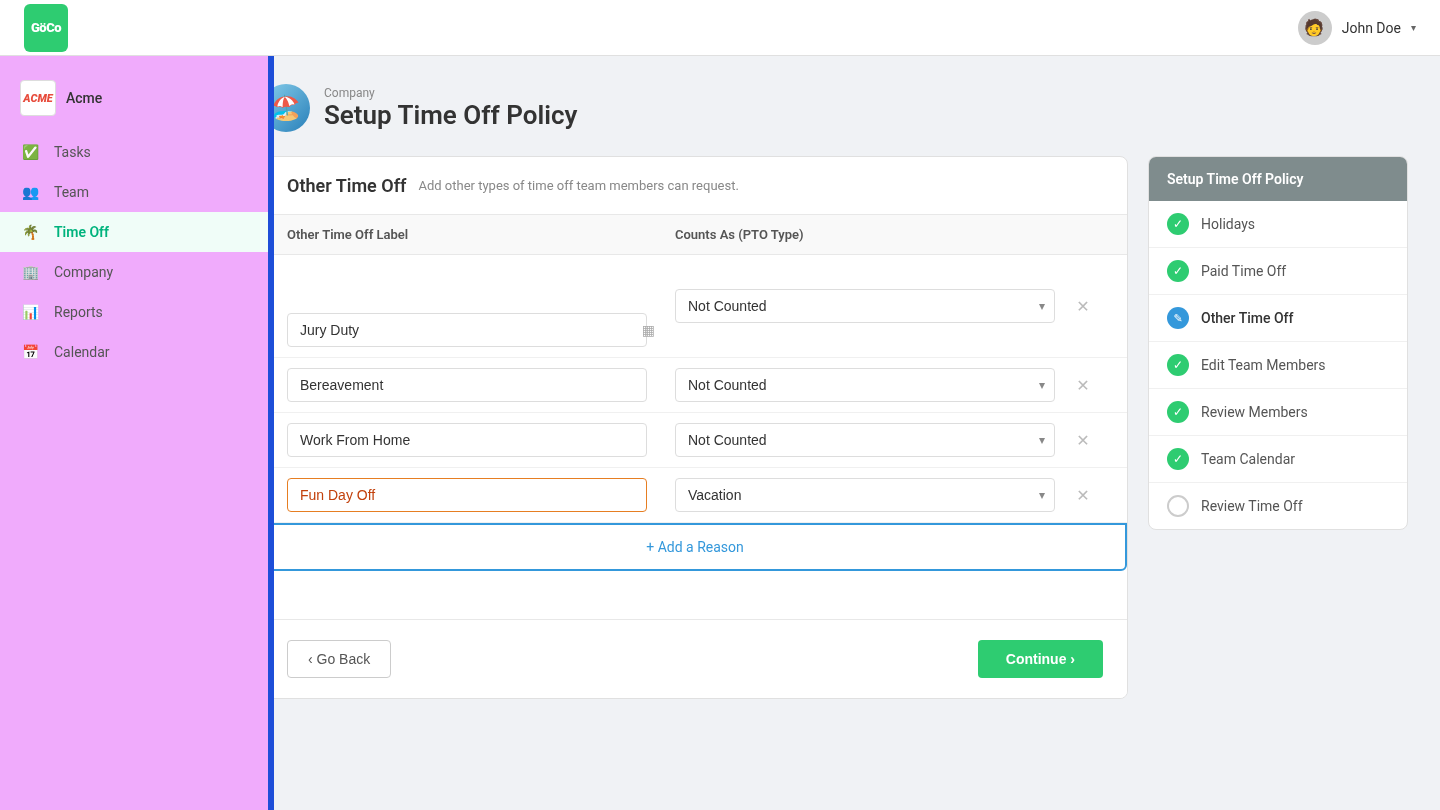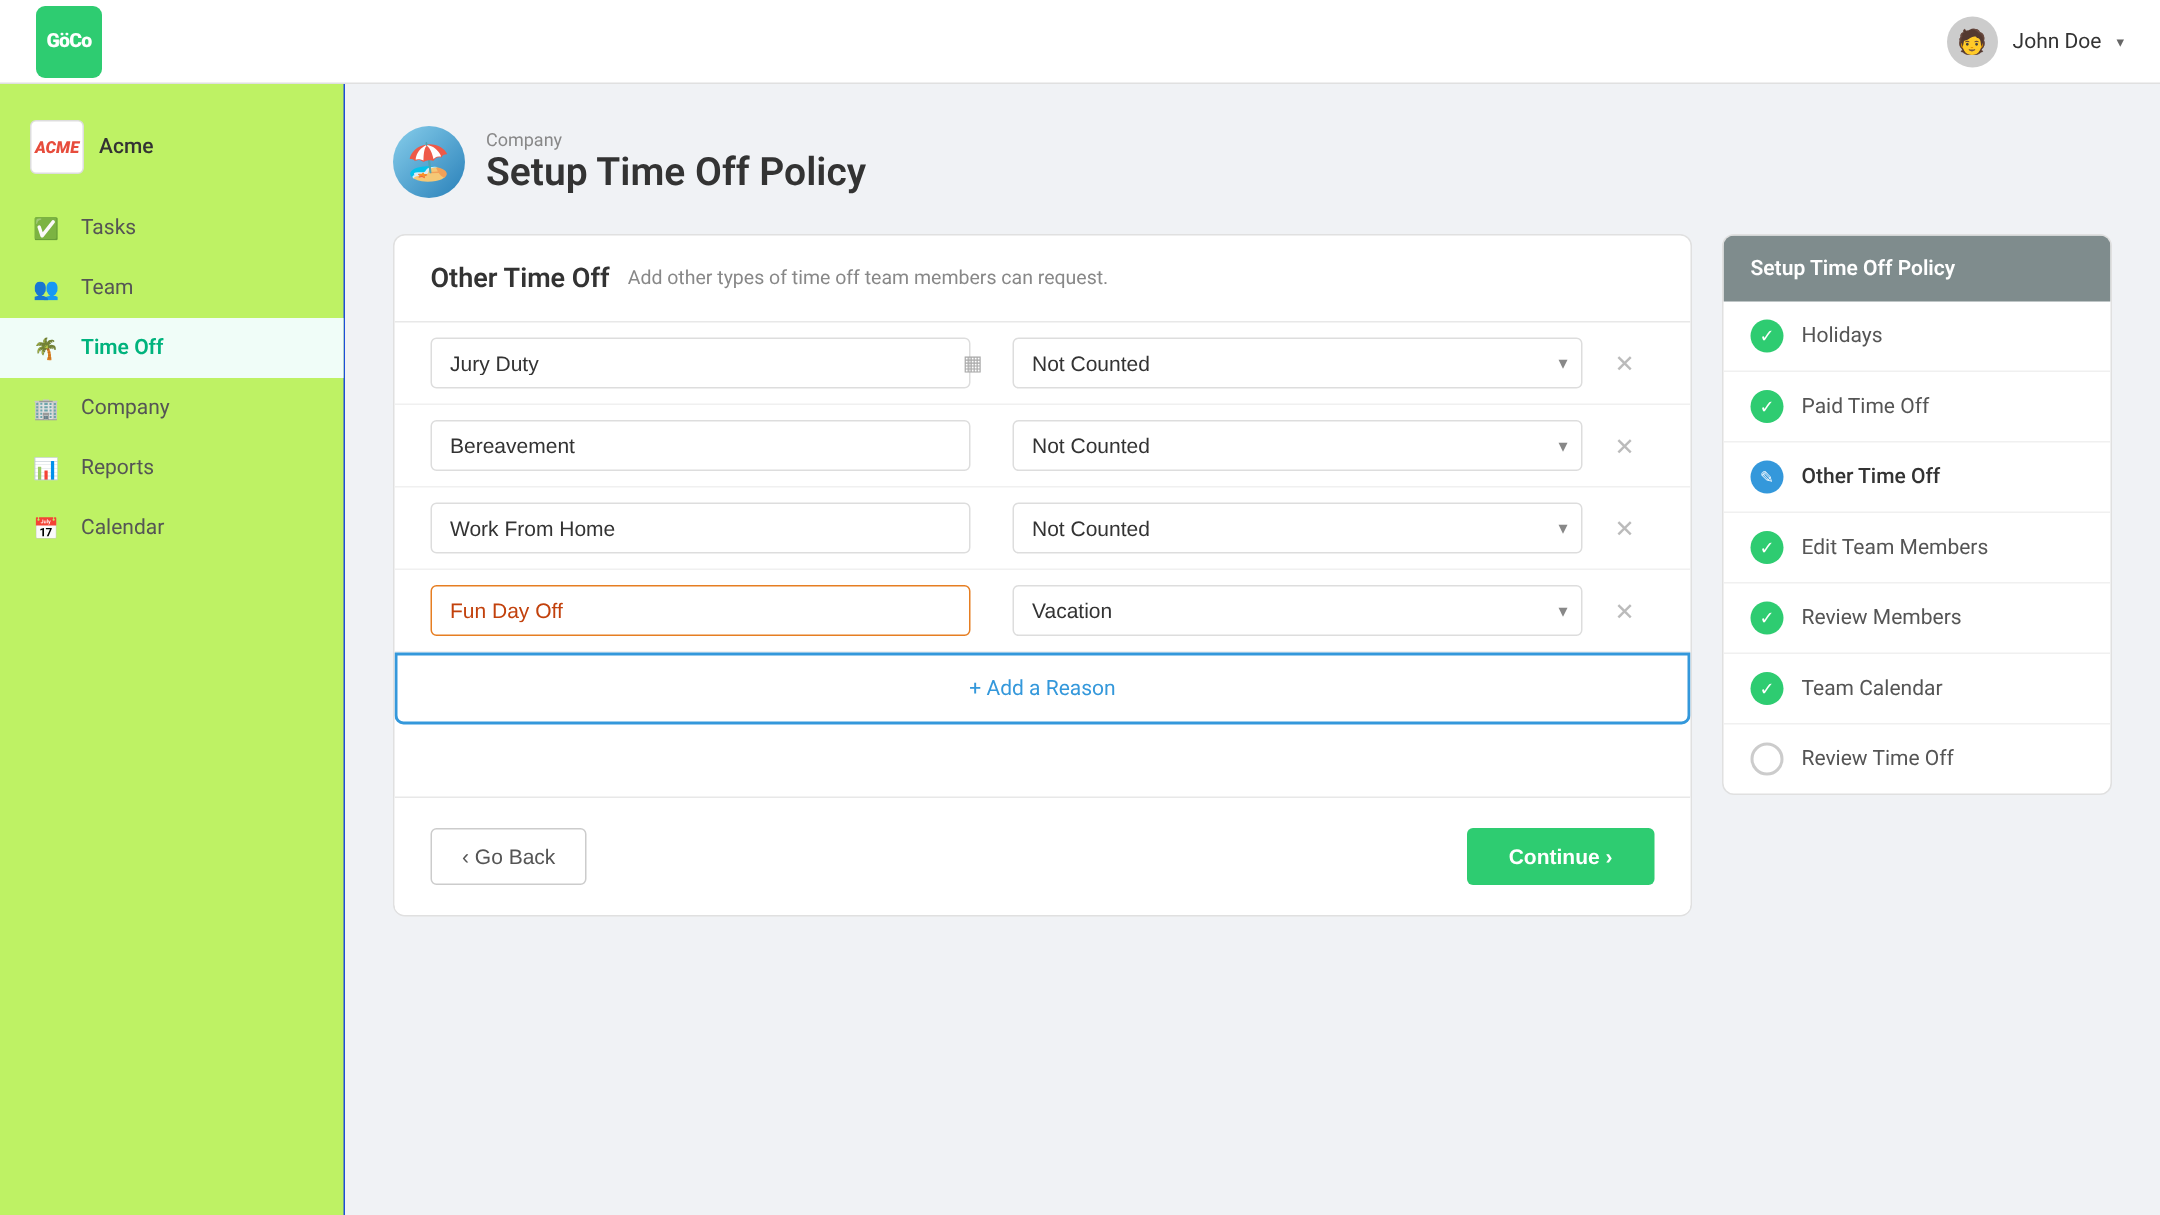--- a/index.html
+++ b/index.html
@@ -22,22 +22,22 @@
     .avatar {
       width: 34px; height: 34px; border-radius: 50%; background: #ccc;
       overflow: hidden; display: flex; align-items: center; justify-content: center;
       font-size: 16px;
     }
     .user-name { font-size: 14px; color: #333; }
     .chevron-down { font-size: 10px; color: #666; }
 
     
     .sidebar {
-      position: fixed; top: 56px; left: 0; bottom: 0; width: 230px;
-      background: #bef264; border-right: 1px solid #1d4ed8;
+      position: fixed; top: 56px; left: 0; bottom: 0; width: 274px;
+      background: #f0abfc; border-right: 6px solid #1d4ed8;
       padding: 16px 0;
     }
     .company-item {
       display: flex; align-items: center; gap: 10px;
       padding: 8px 20px; margin-bottom: 8px;
     }
     .company-logo {
       width: 36px; height: 36px; background: #fff; border: 1px solid #ddd;
       border-radius: 4px; display: flex; align-items: center; justify-content: center;
       font-weight: 900; color: #e74c3c; font-size: 11px; font-style: italic;
@@ -116,21 +116,21 @@
       outline: none;
     }
     .select-arrow {
       position: absolute; right: 10px; top: 50%; transform: translateY(-50%);
       pointer-events: none; color: #888; font-size: 12px;
     }
     .row-delete {
       display: flex; align-items: center; justify-content: center;
       cursor: pointer; color: #bbb; font-size: 16px;
     }
-    .input-with-icon { position: relative; }
+    .input-with-icon { position: relative; margin-top: 48px; }
     .input-with-icon .field-icon {
       position: absolute; right: 8px; top: 50%; transform: translateY(-50%);
       color: #aaa; font-size: 14px;
     }
 
     
     .add-reason-row {
       padding: 14px 24px; text-align: center;
       border: 2px solid #3498db; border-radius: 0 0 6px 6px;
       background: #fff; cursor: pointer;
@@ -245,20 +245,25 @@
   </div>
 
   <div class="content-area">
 
     <div class="main-card">
       <div class="card-section-header">
         <span class="section-title">Other Time Off</span>
         <span class="section-sub">Add other types of time off team members can request.</span>
       </div>
 
+      <div class="table-header">
+        <span>Other Time Off Label</span>
+        <span>Counts As (PTO Type)</span>
+        <span></span>
+      </div>
 
       <div class="table-row">
         <div style="padding-right: 12px;">
           <div class="input-with-icon">
             <input class="input-field" type="text" value="Jury Duty" style="">
             <span class="field-icon">▦</span>
           </div>
         </div>
         <div style="padding-right: 8px;">
           <div class="select-wrapper">

